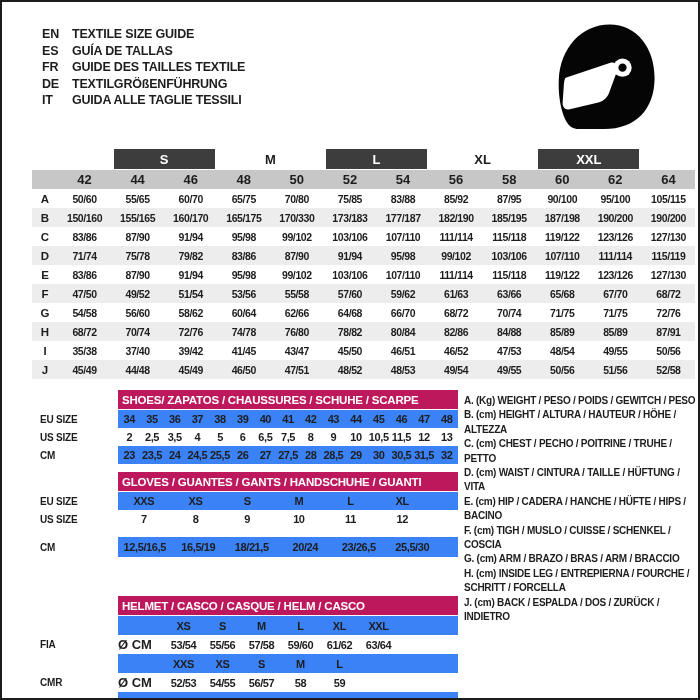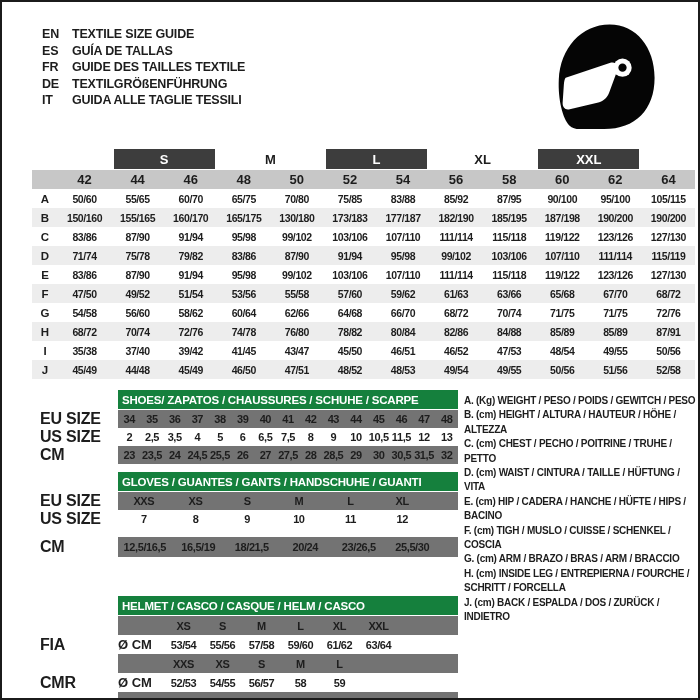--- a/index.html
+++ b/index.html
@@ -32,26 +32,26 @@
   .mcell { flex:1; text-align:center; font-size:10.5px; letter-spacing:-0.4px; white-space:nowrap; }
 
   
   .lt { position:absolute; left:38px; width:418px; }
   #shoes-table { top:388px; }
   #gloves-table { top:470px; }
   #helmet-table { top:556px;margin-top:38px; }
   .lrow { display:flex; align-items:center; height:18px; }
   .lrow.title-row { height:19px; margin-bottom:1px; }
   .lrow.gap { margin-top:9px; height:20px; }
-  .llabel { width:78px; flex:none; font-size:16px; letter-spacing:-0.2px; }
-  .ltitle { flex:1; height:19px; background:#15803d; color:#fff; display:flex;
+  .llabel { width:78px; flex:none; font-size:10px; letter-spacing:-0.2px; }
+  .ltitle { flex:1; height:19px; background:#be185d; color:#fff; display:flex;
             align-items:center; padding-left:4px; font-size:11.5px; letter-spacing:-0.2px;
             white-space:nowrap; }
   .lvals { flex:1; display:flex; align-items:center; height:100%; }
-  .lvals.shaded { background:#737373; }
+  .lvals.shaded { background:#3b82f6; }
   .lcell { flex:1; text-align:center; font-size:11px; letter-spacing:-0.4px; white-space:nowrap; }
   .lunit { width:46px; flex:none; font-size:13px; }
   #helmet-table .lrow { height:19px; }
 
   
   .legend { position:absolute; left:462px; top:392px; width:236px; }
   .legend-item { font-size:10px; line-height:14.4px; letter-spacing:-0.25px; }
 </style>
 </head>
 <body>
@@ -127,21 +127,21 @@
           <div class="mcell">90/100</div>
           <div class="mcell">95/100</div>
           <div class="mcell">105/115</div>
         </div>
         <div class="mrow stripe">
           <div class="mletter">B</div>
           <div class="mcell">150/160</div>
           <div class="mcell">155/165</div>
           <div class="mcell">160/170</div>
           <div class="mcell">165/175</div>
-          <div class="mcell">130/180</div>
+          <div class="mcell">170/330</div>
           <div class="mcell">173/183</div>
           <div class="mcell">177/187</div>
           <div class="mcell">182/190</div>
           <div class="mcell">185/195</div>
           <div class="mcell">187/198</div>
           <div class="mcell">190/200</div>
           <div class="mcell">190/200</div>
         </div>
         <div class="mrow">
           <div class="mletter">C</div>

